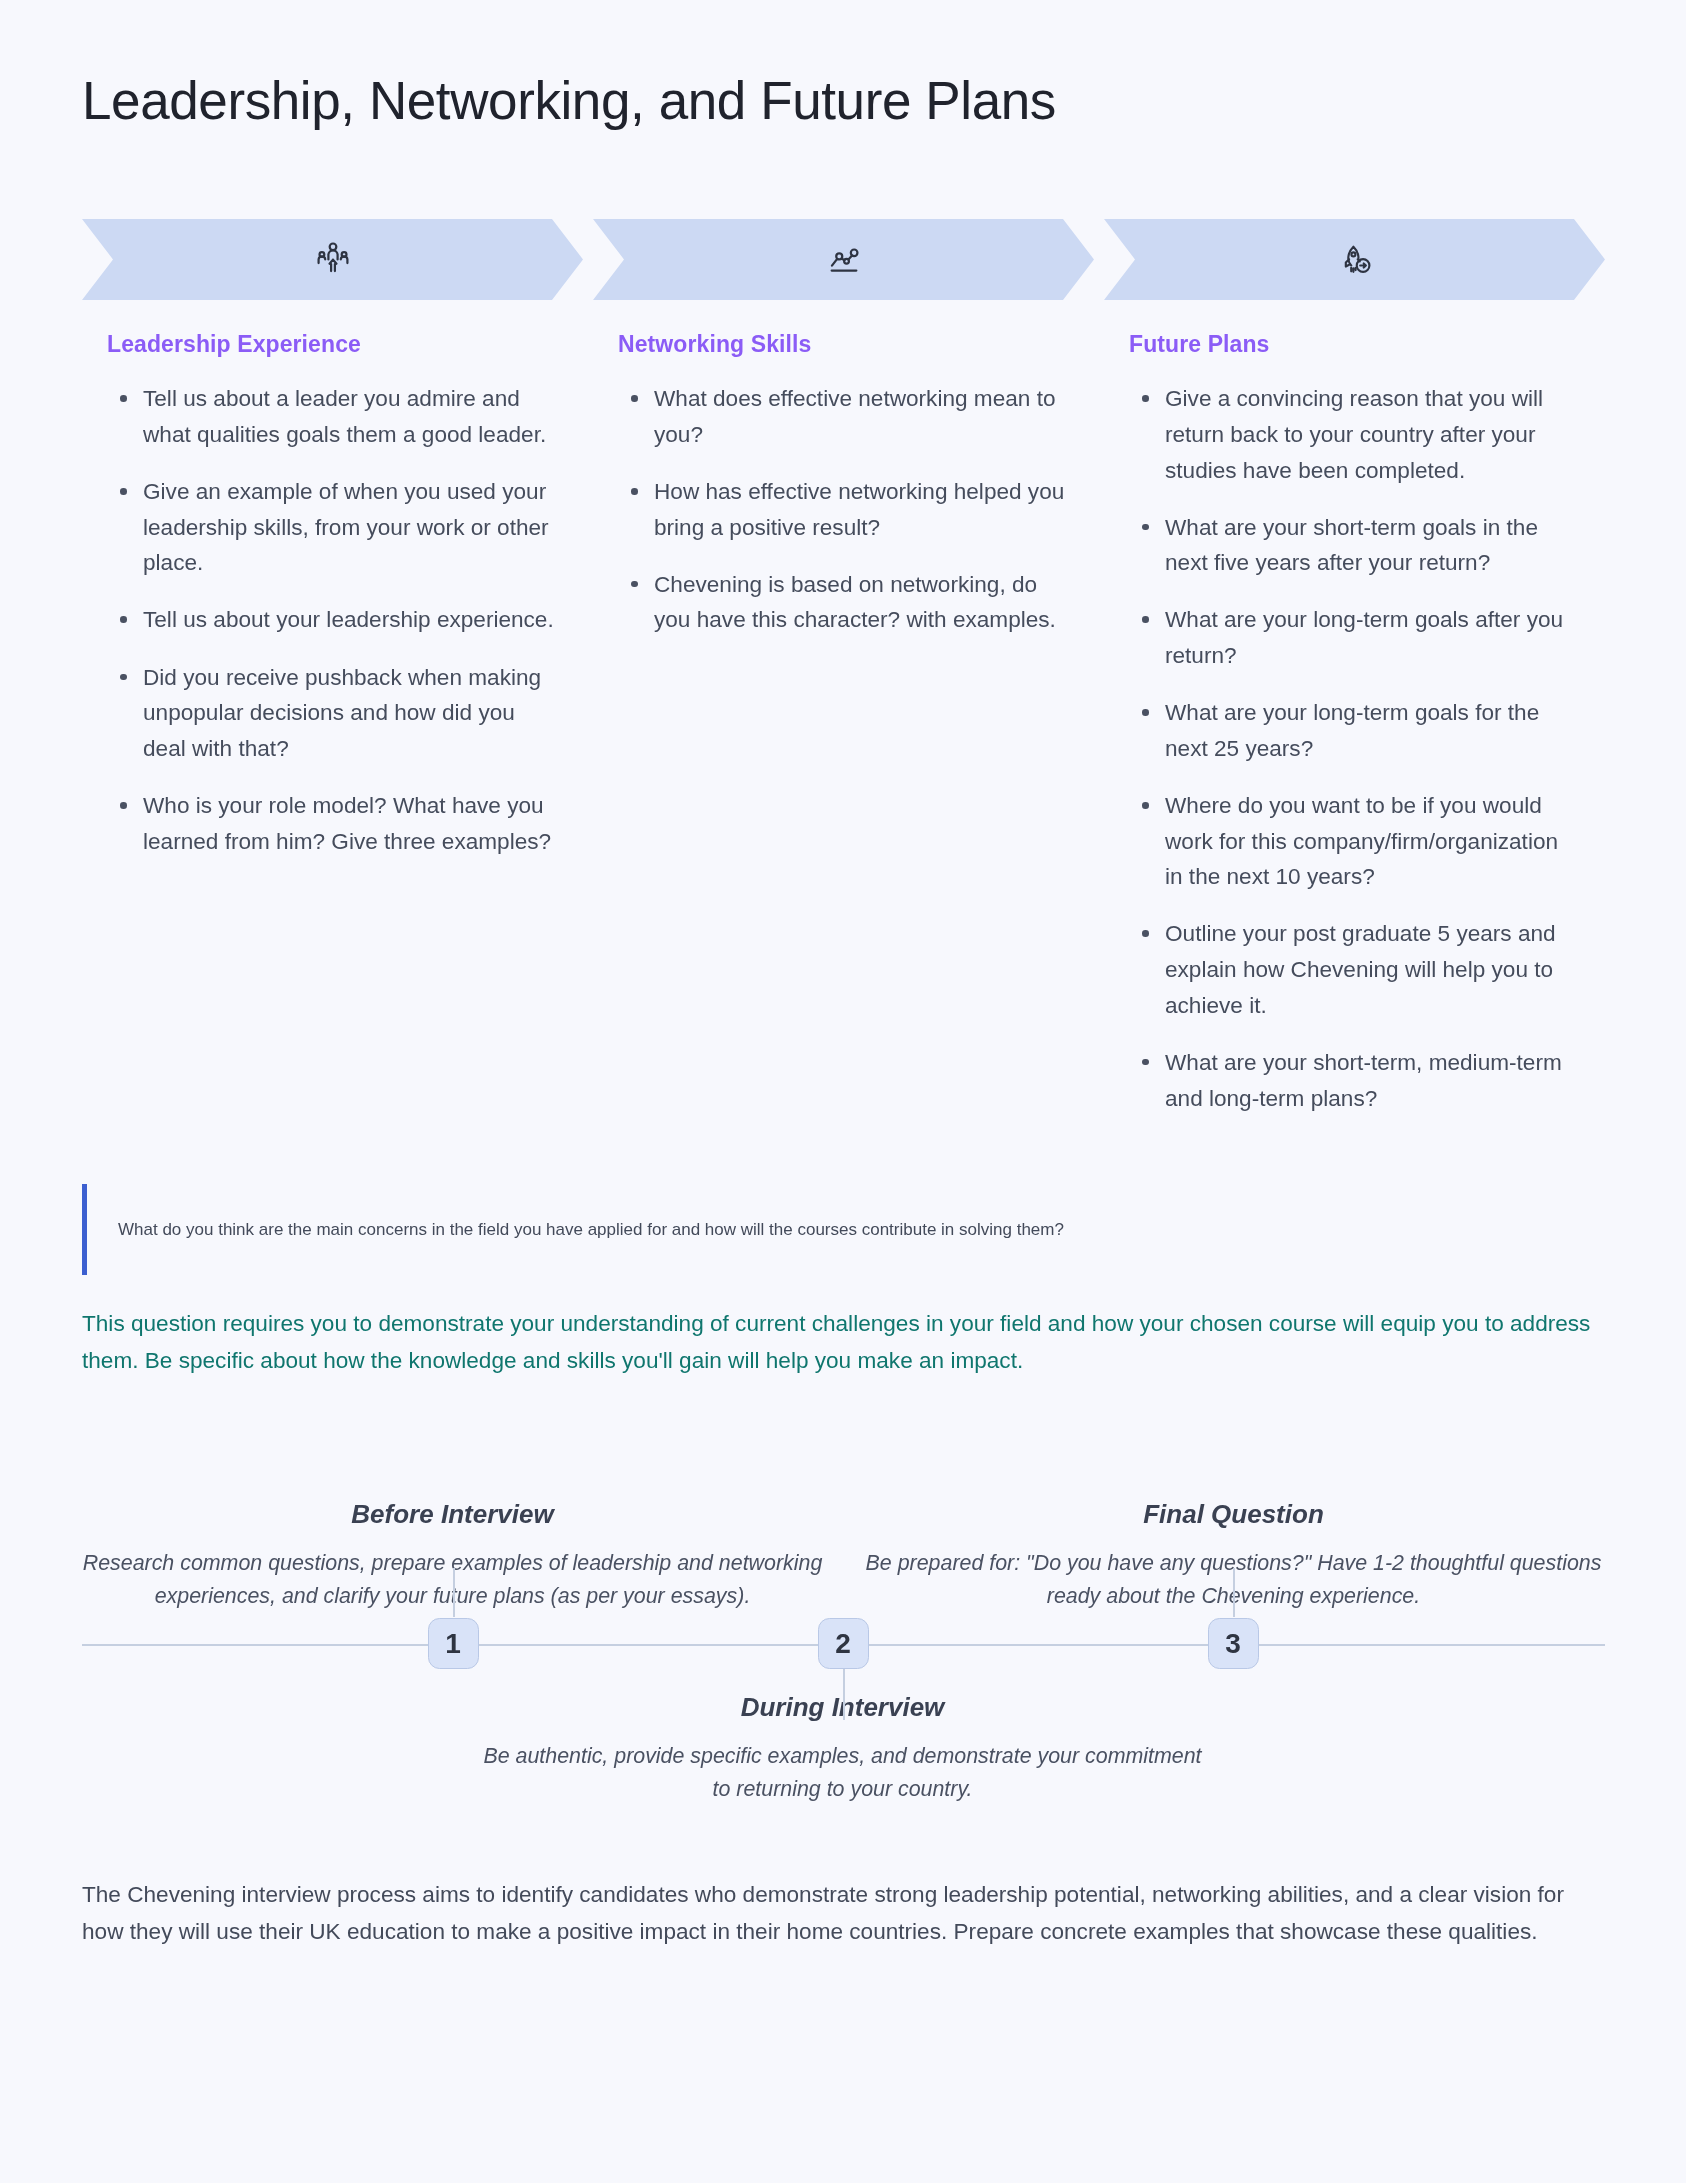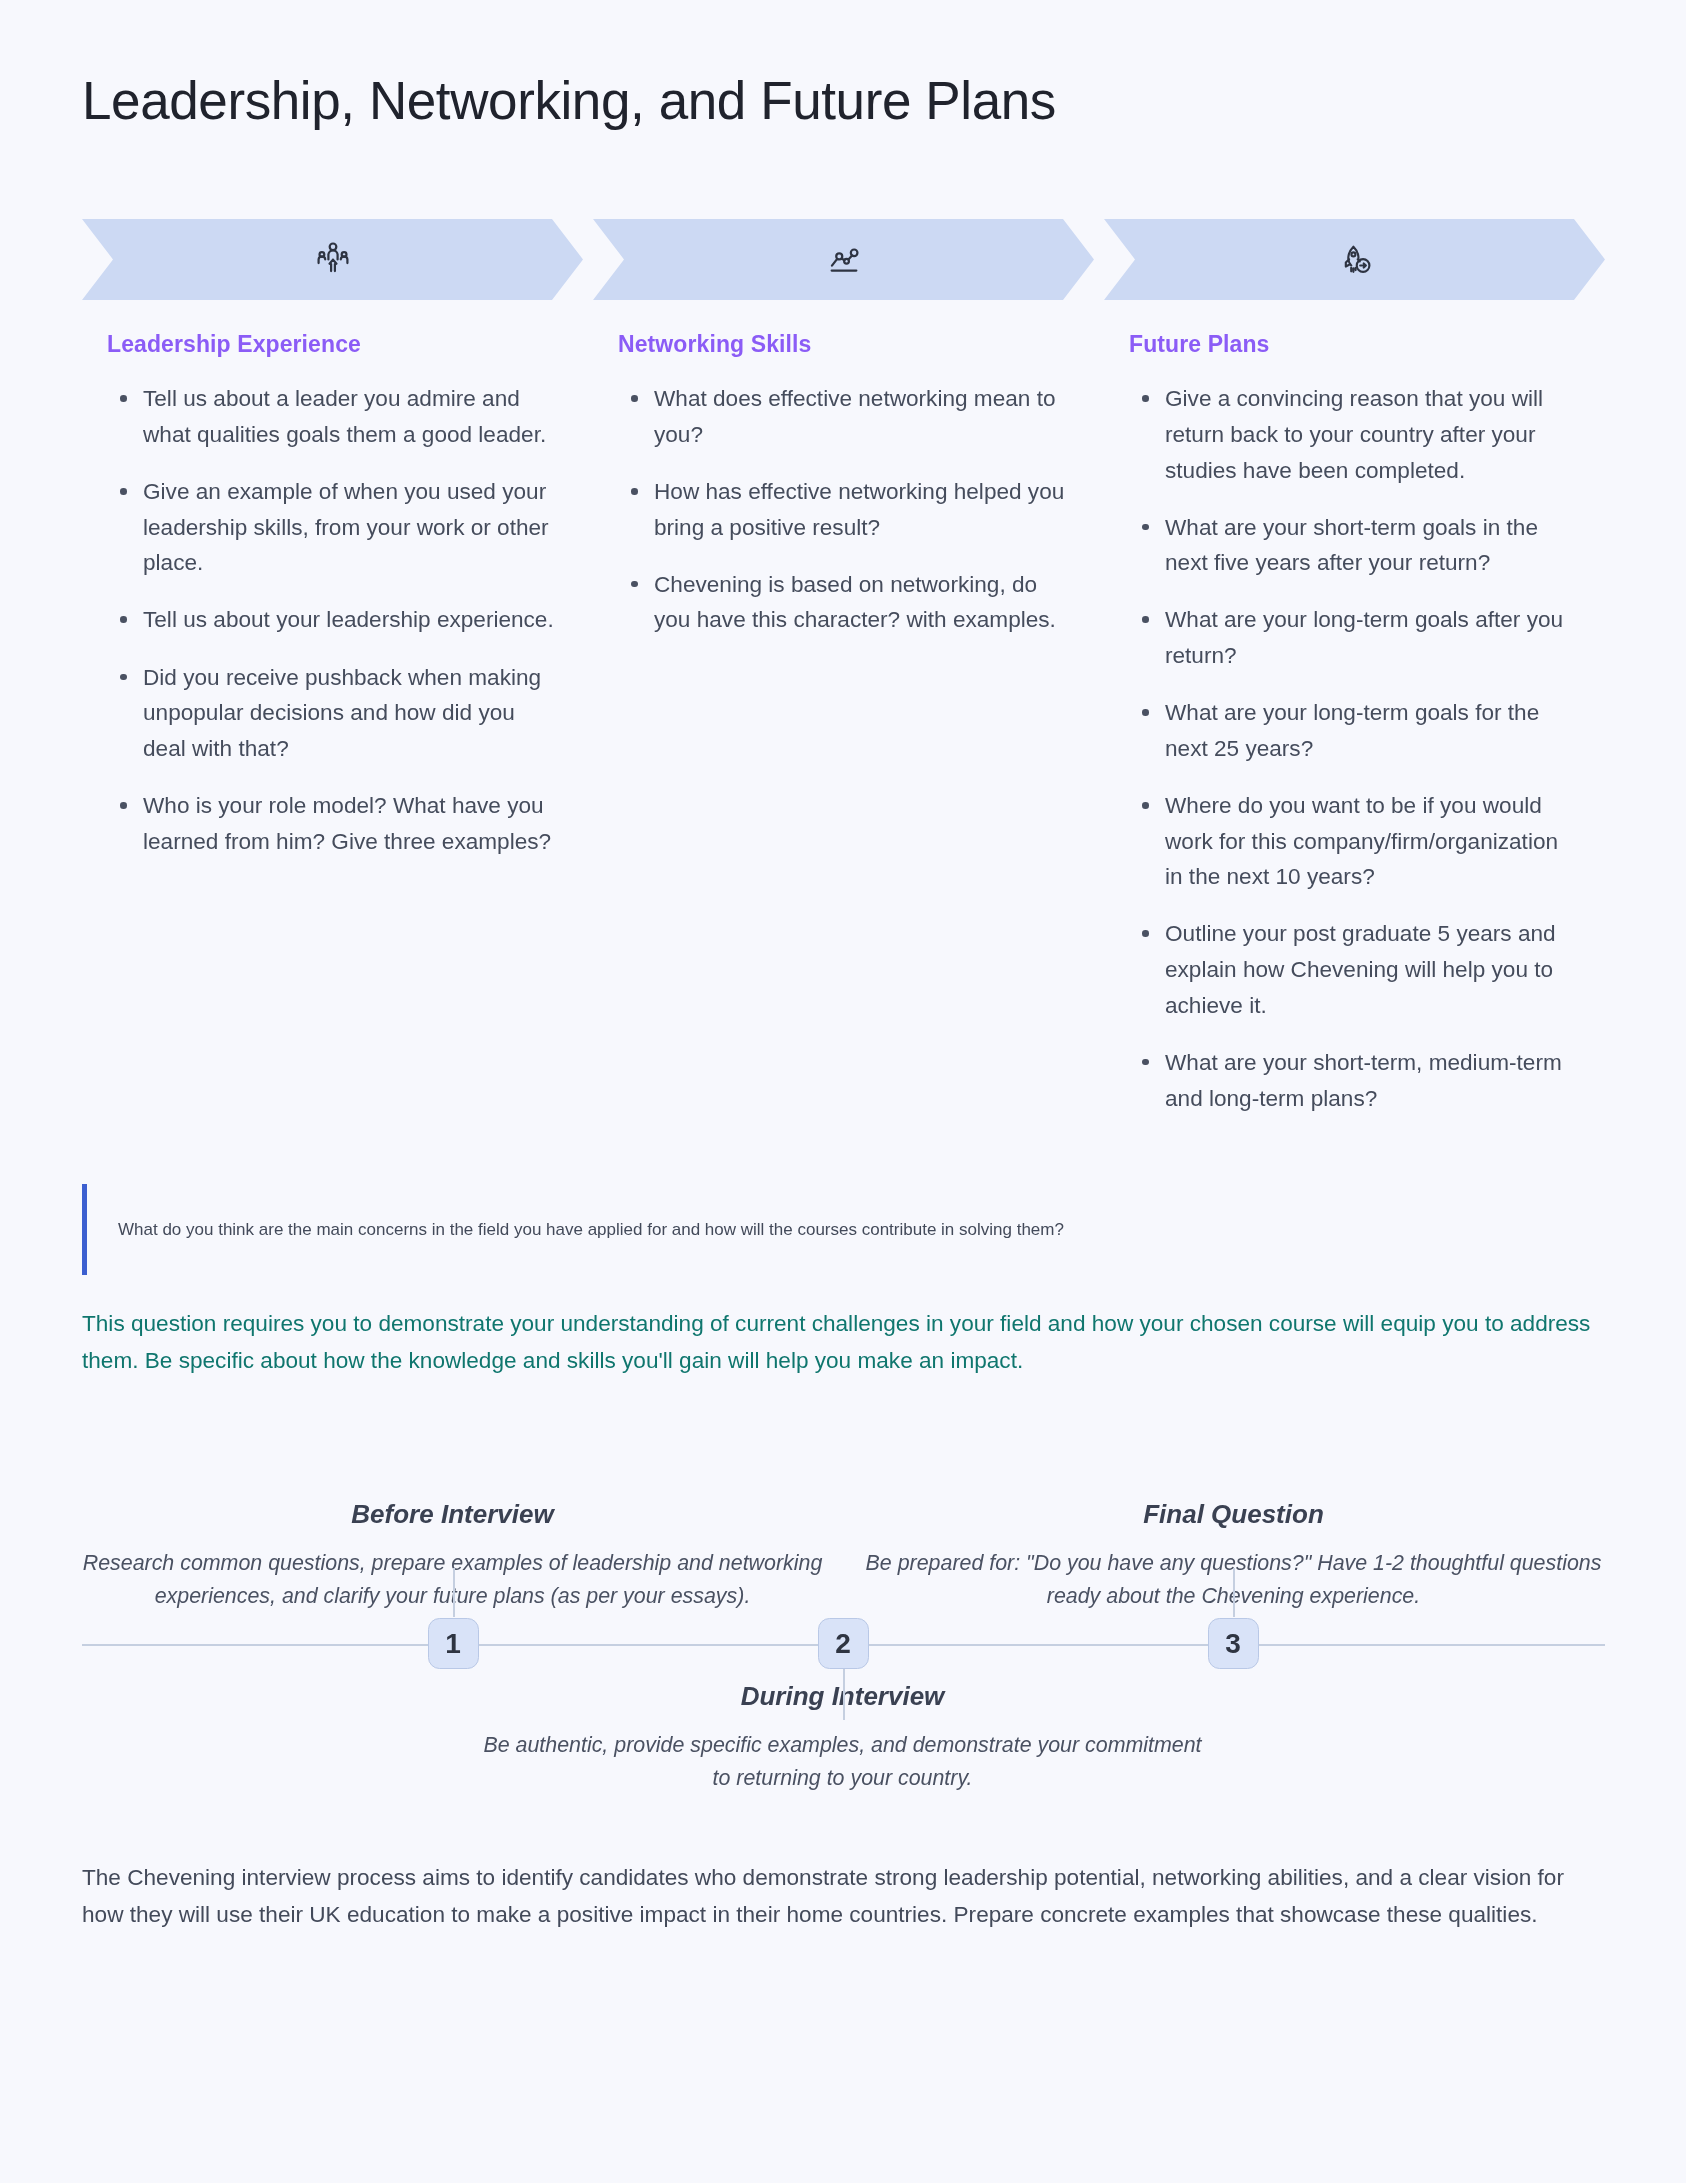--- a/index.html
+++ b/index.html
@@ -174,28 +174,28 @@
     margin-bottom: 15px;
   }
   .tl-label .tl-desc {
     font-size: 21.4px;
     line-height: 1.55;
     color: #4a5162;
   }
 
   
   .tl-label.above { bottom: 227px; }
-  .tl-label.below { top: 268px; }
+  .tl-label.below { top: 279px; }
 
   
   .closing {
     font-size: 22.6px;
     line-height: 1.62;
     color: #434a5a;
-    margin-top: 20px;
+    margin-top: 37px;
   }
 </style>
 </head>
 <body>
 
 <div class="page">
 
   <h1 class="page-title">Leadership, Networking, and Future Plans</h1>
 
   <div class="chevron-row">

